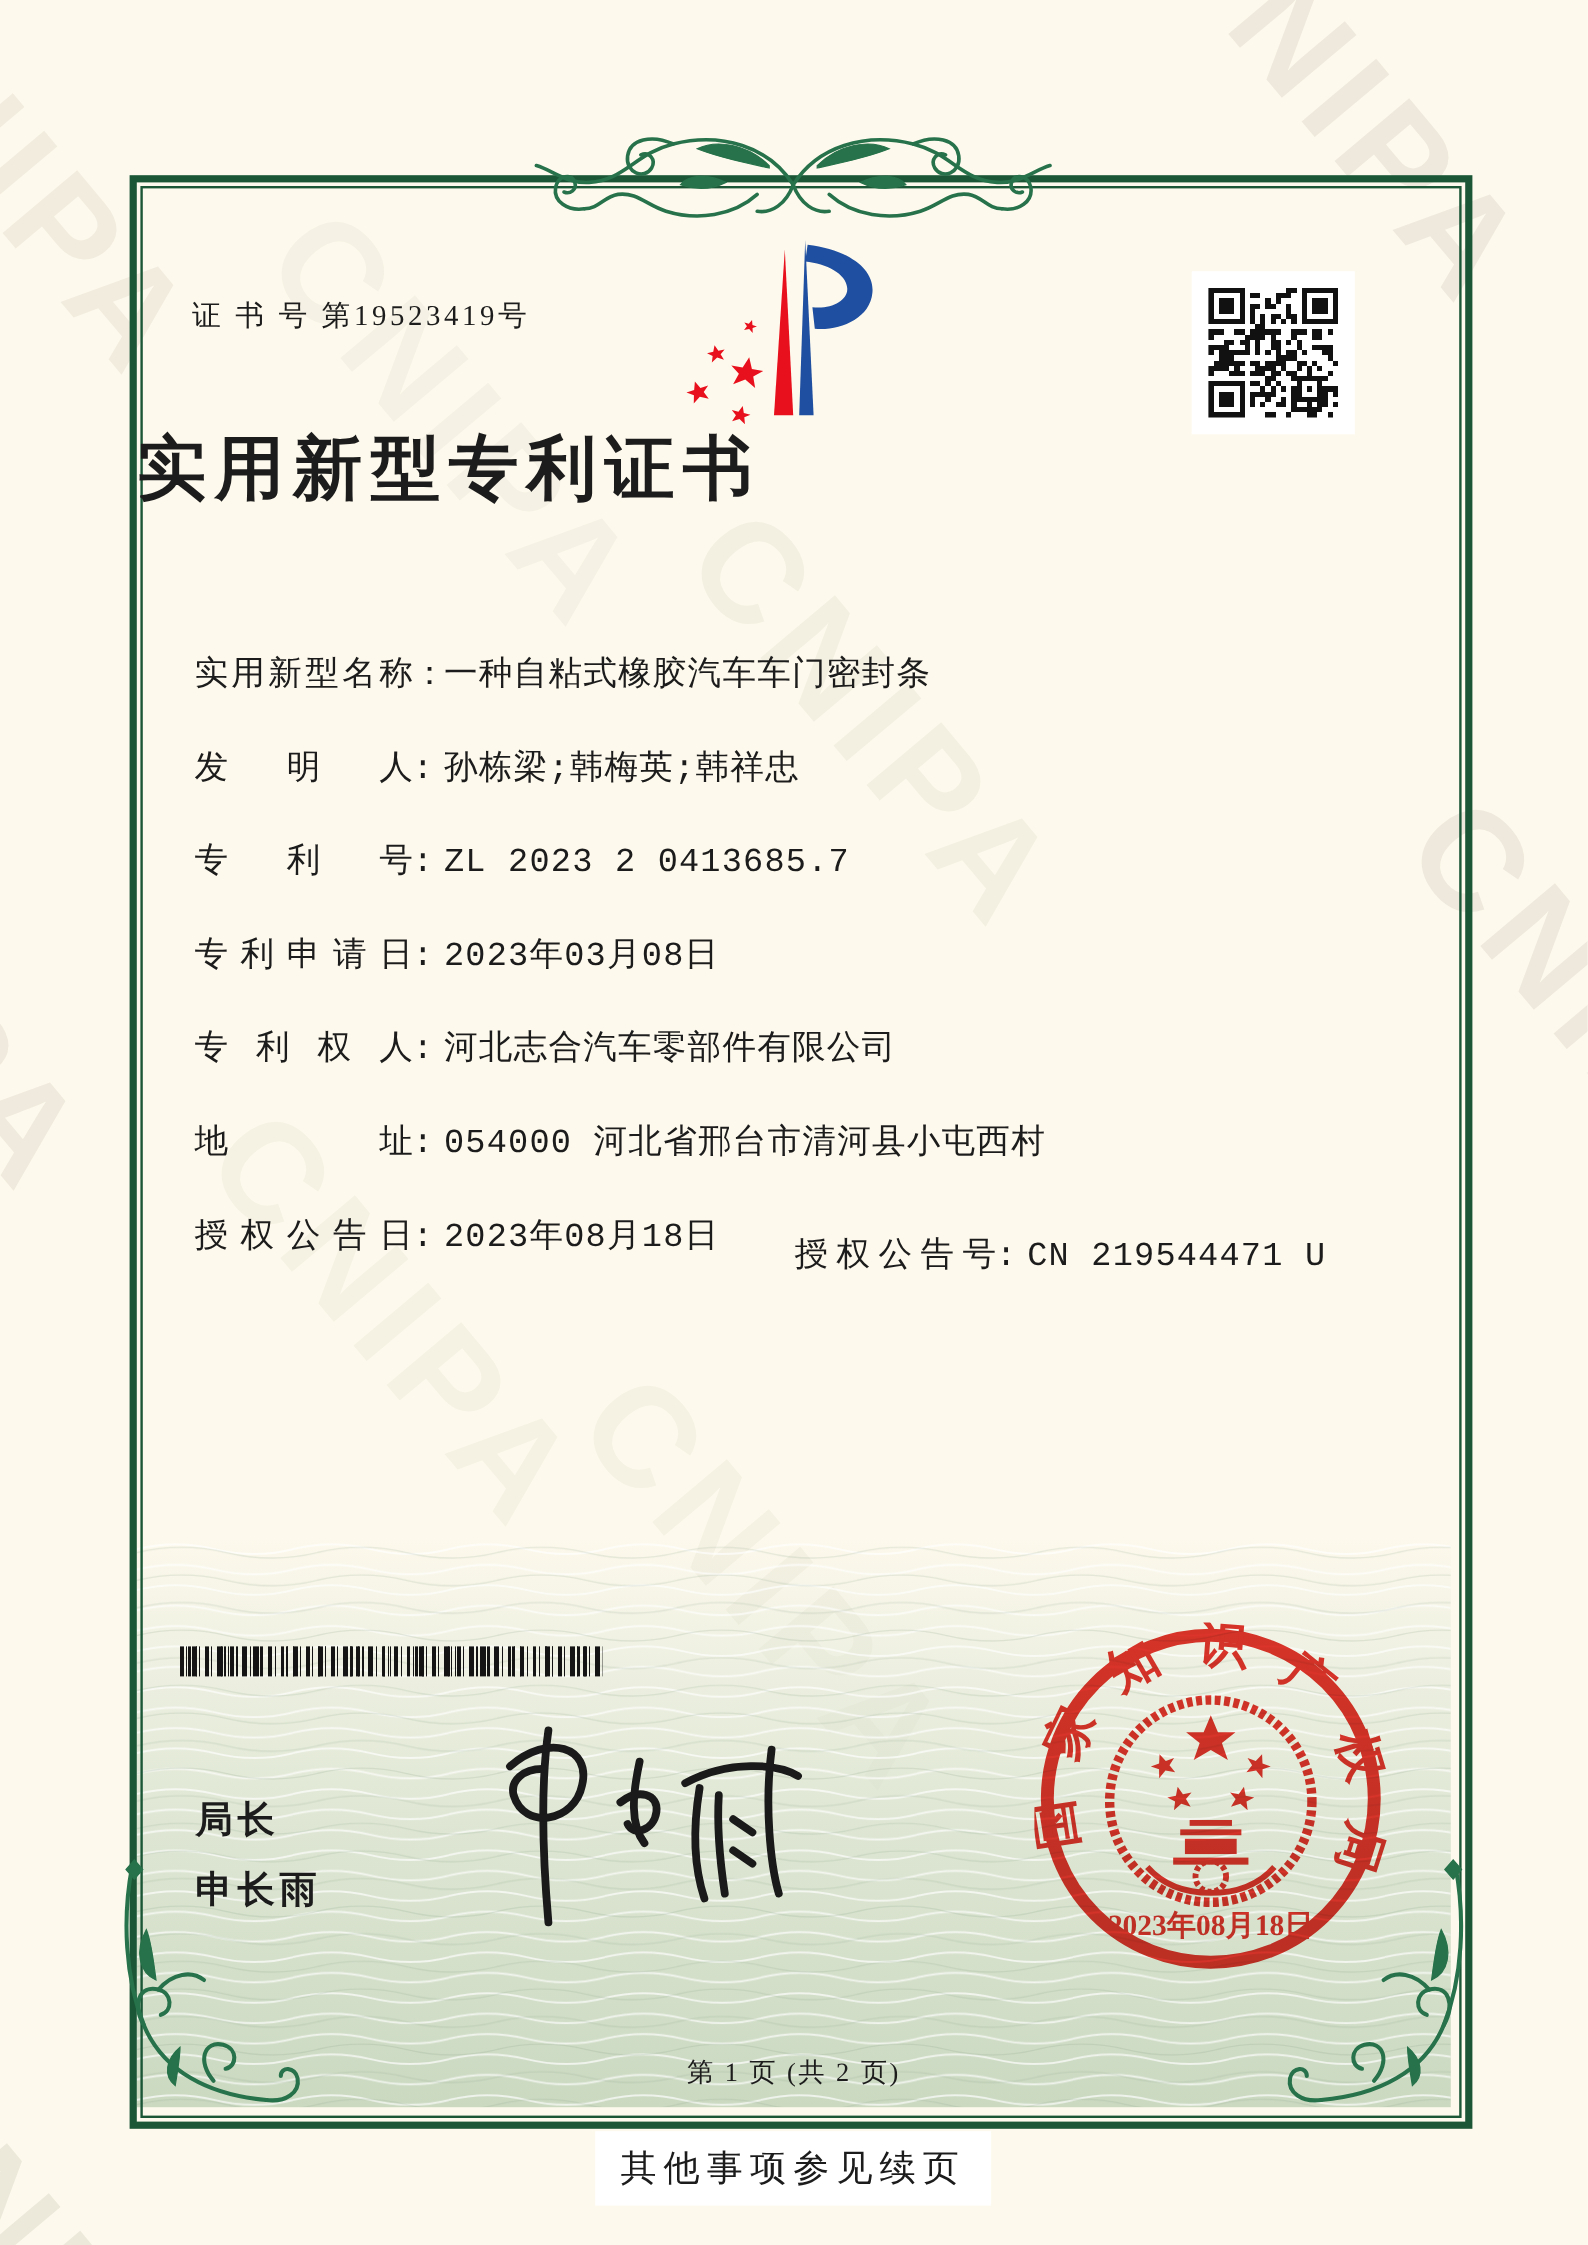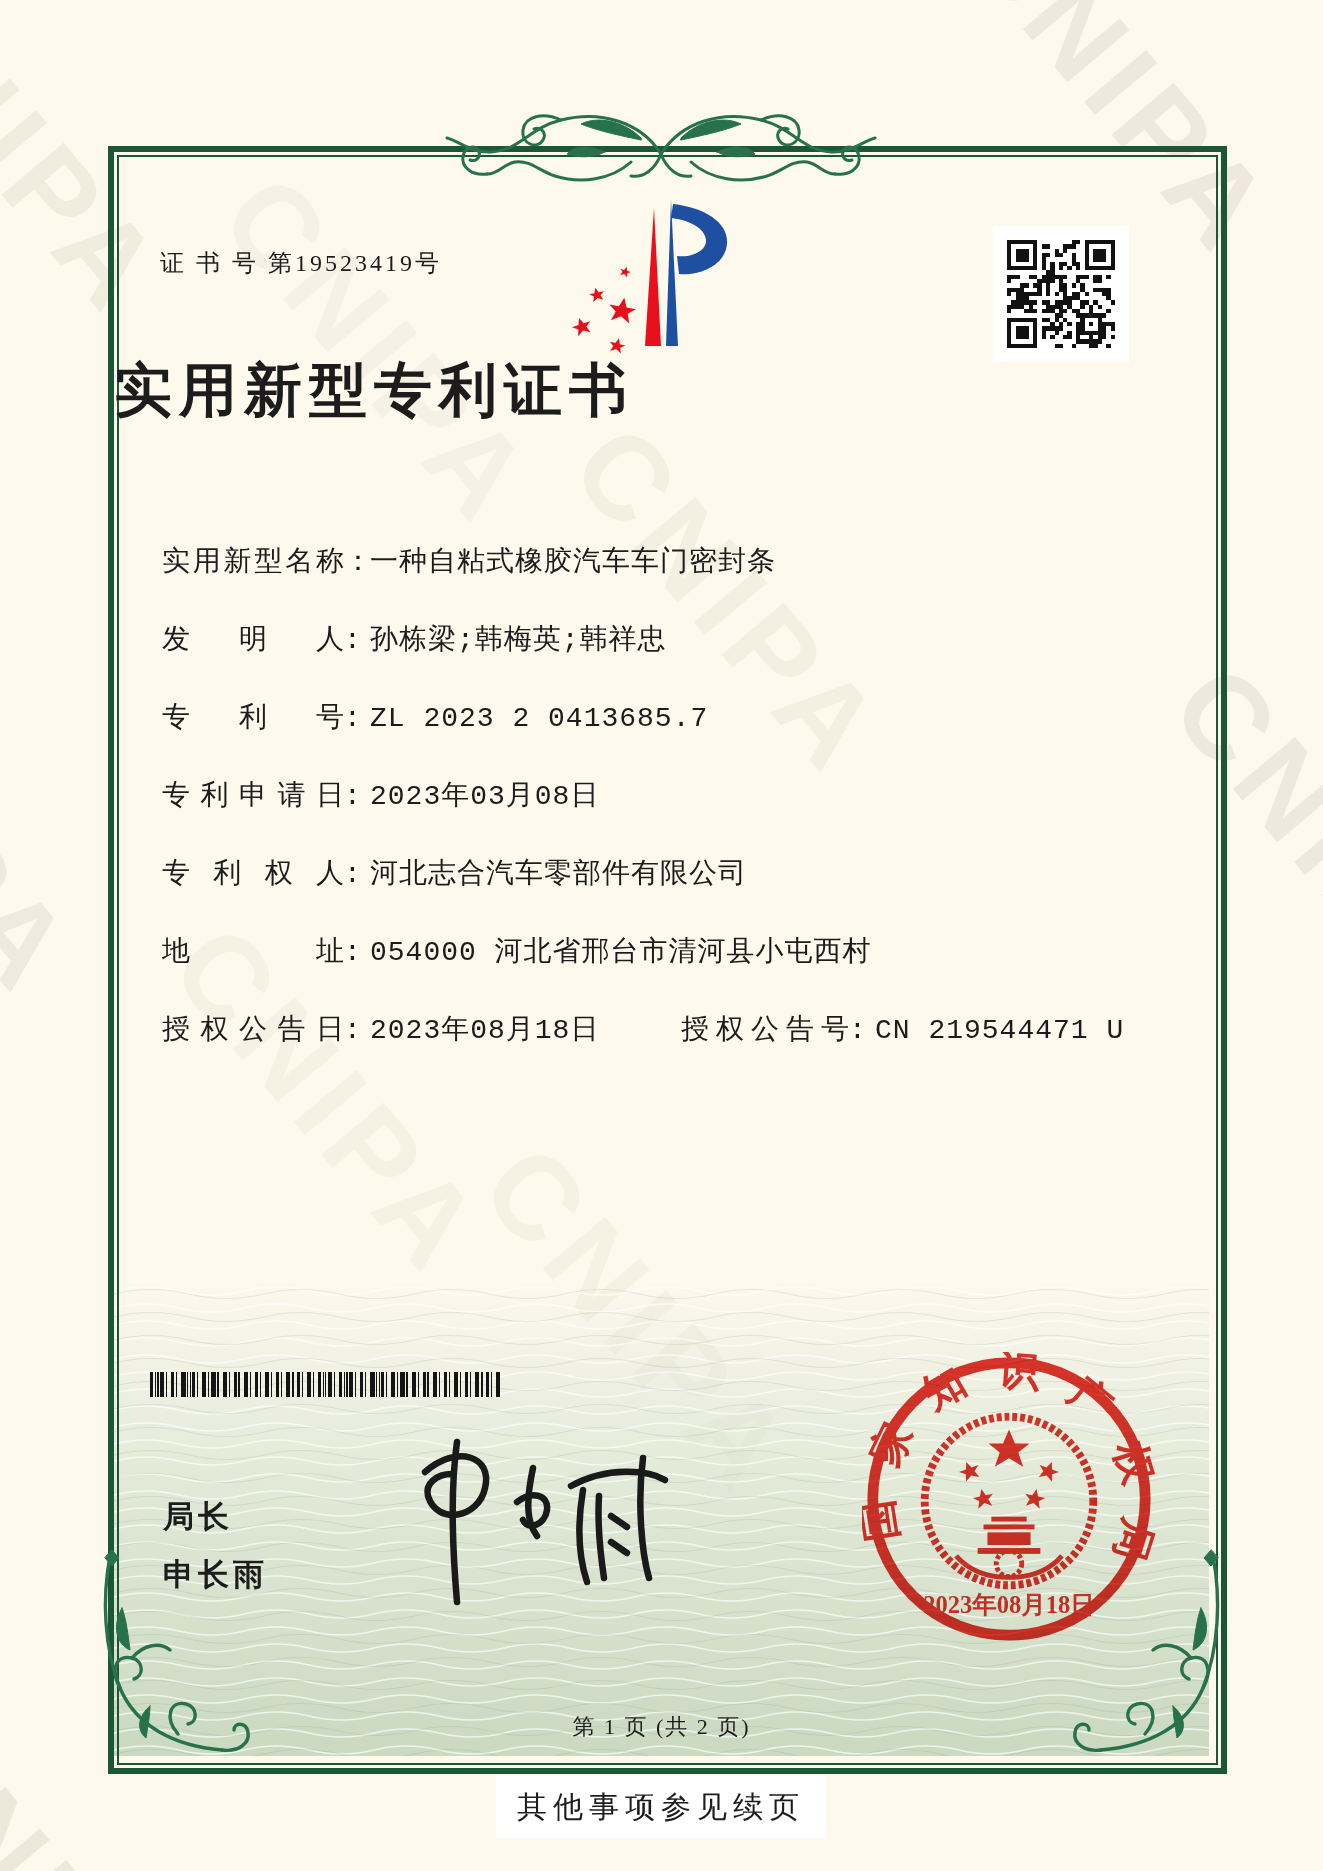--- a/index.html
+++ b/index.html
@@ -68,21 +68,21 @@
   
   .rows{position:absolute;left:162px;top:0;width:1010px;z-index:2;}
   .row{position:absolute;left:0;font-size:28px;white-space:nowrap;font-family:Liberation Mono, monospace;}
   .row .lbl{
     display:inline-block;width:182px;
     text-align:justify;text-align-last:justify;text-justify:inter-ideograph;
     vertical-align:baseline;
   }
   .row .col{display:inline-block;width:26px;text-align:left;}
   .row .val{letter-spacing:1px;}
-  .grant2{position:absolute;left:500px;top:0;white-space:nowrap;margin-left:19px;}
+  .grant2{position:absolute;left:500px;top:16px;white-space:nowrap;}
   .grant2 .lbl{width:168px;}
 
   
   .paras{position:absolute;left:195px;top:1085px;width:925px;z-index:2;
     font-size:25px;line-height:37px;text-align:justify;}
   .paras p{margin:0 0 15px 0;text-indent:2em;letter-spacing:0.5px;}
 
   
   .barcode{
     position:absolute;left:150px;top:1372px;width:352px;height:25px;z-index:2;

